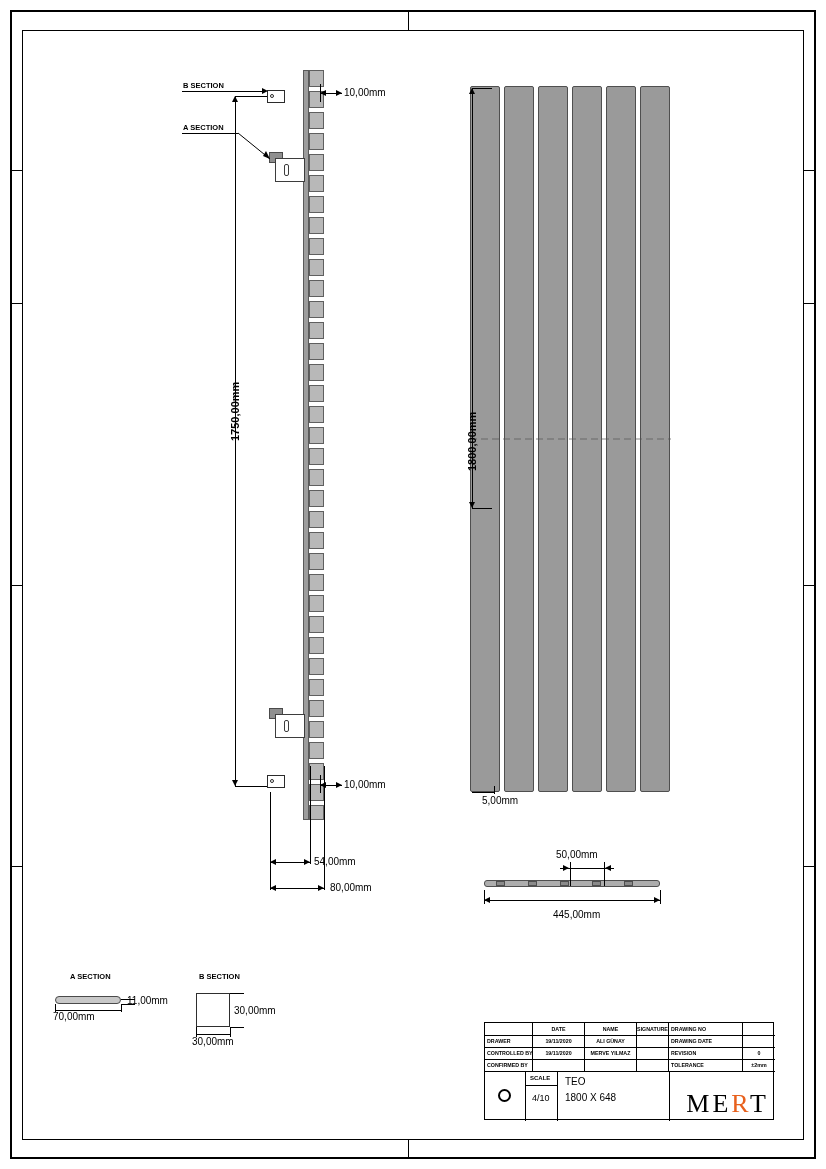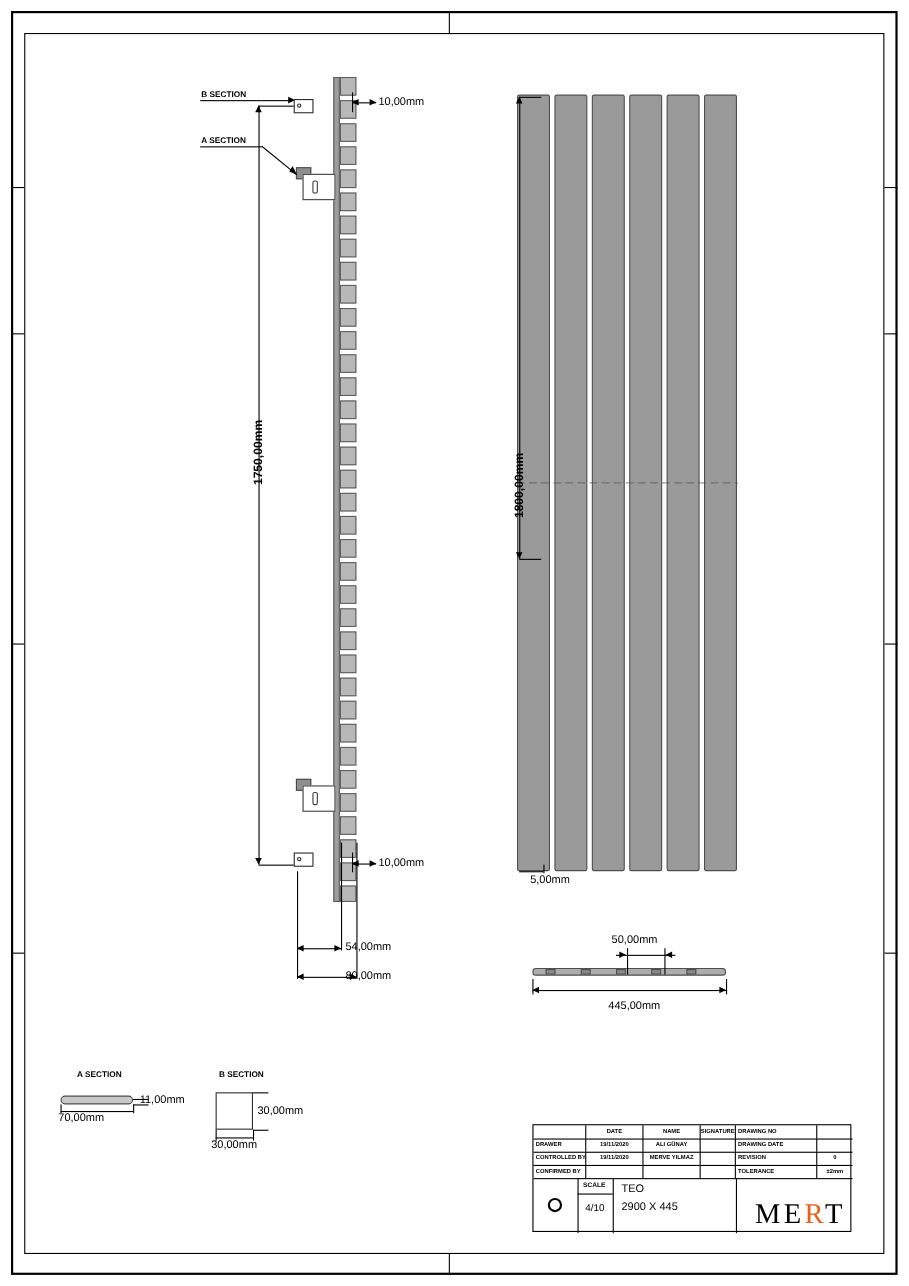--- a/index.html
+++ b/index.html
@@ -175,21 +175,21 @@
   <div class="ln ln-h" style="left:270px;top:862px;width:40px;"></div>
   <div class="arrow-l" style="left:270px;top:859px;"></div>
   <div class="arrow-r" style="left:304px;top:859px;"></div>
   <div class="dim" style="left:314px;top:857px;">54,00mm</div>
 
   <div class="ln ln-v" style="left:270px;top:862px;height:28px;"></div>
   <div class="ln ln-v" style="left:324px;top:766px;height:124px;"></div>
   <div class="ln ln-h" style="left:270px;top:888px;width:54px;"></div>
   <div class="arrow-l" style="left:270px;top:885px;"></div>
   <div class="arrow-r" style="left:318px;top:885px;"></div>
-  <div class="dim" style="left:314px;top:883px;">80,00mm</div>
+  <div class="dim" style="left:330px;top:883px;">80,00mm</div>
 
   <div id="frontview">
     <div class="panel" style="left:0px;width:30px;"></div>
     <div class="panel" style="left:34px;width:30px;"></div>
     <div class="panel" style="left:68px;width:30px;"></div>
     <div class="panel" style="left:102px;width:30px;"></div>
     <div class="panel" style="left:136px;width:30px;"></div>
     <div class="panel" style="left:170px;width:30px;"></div>
 
     <svg style="position:absolute;left:0;top:352px;width:201px;height:2px;">
@@ -290,20 +290,20 @@
     <div class="tb-vline" style="left:72px;top:48px;height:50px;"></div>
     <div class="tb-vline" style="left:184px;top:48px;height:50px;"></div>
     <div class="tb-hline" style="left:40px;top:62px;width:32px;"></div>
 
     <div class="circ-sym" style="left:13px;top:66px;"></div>
 
     <div class="scale-lbl" style="left:45px;top:52px;">SCALE</div>
     <div class="scale-val" style="left:47px;top:70px;">4/10</div>
 
     <div class="proj-name" style="left:80px;top:53px;">TEO</div>
-    <div class="proj-name" style="left:80px;top:69px;">2900 X 445</div>
+    <div class="proj-name" style="left:80px;top:69px;">1800 X 648</div>
 
     <div id="logo">
       <span>M</span><span>E</span><span class="red">R</span><span>T</span>
     </div>
   </div>
 
 </div>
 
 </body></html>

